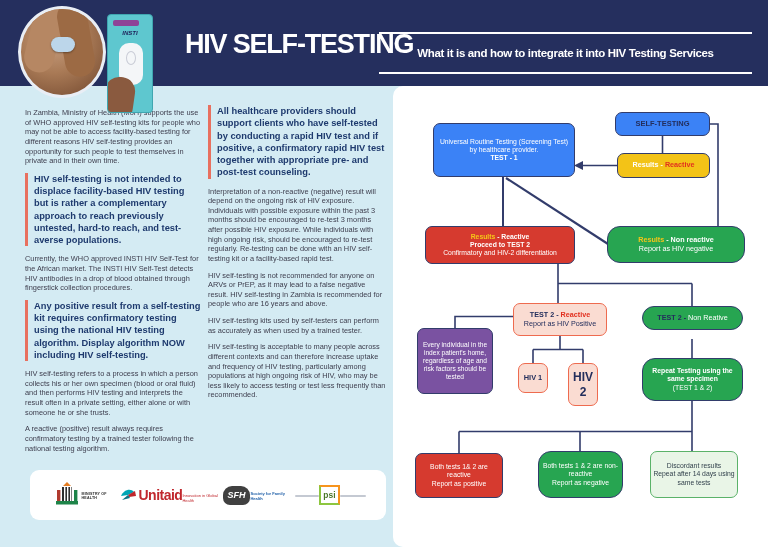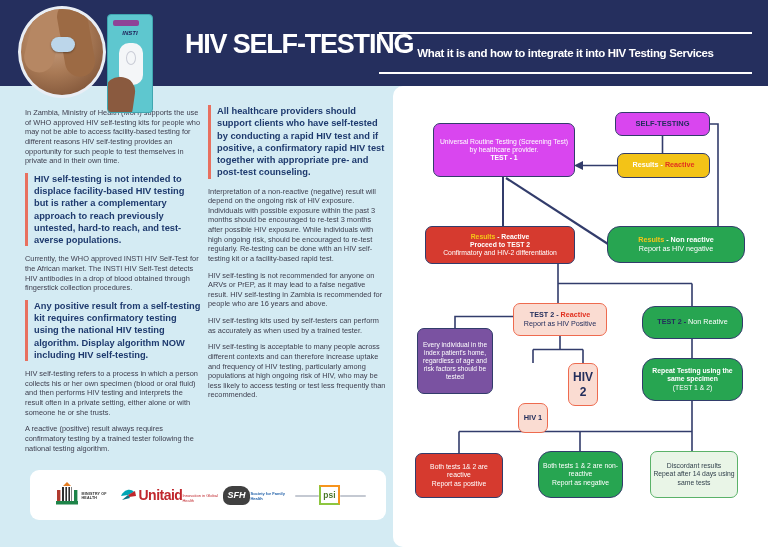--- a/index.html
+++ b/index.html
@@ -53,21 +53,21 @@
   .flow { position:absolute; left:393px; top:86px; width:375px; height:461px; background:#ffffff; border-radius:10px 0 0 10px; z-index:1; }
   .connectors { position:absolute; left:0; top:0; }
   .fbox { position:absolute; display:flex; flex-direction:column; align-items:center; justify-content:center;
     text-align:center; border:1.5px solid #323c6b; border-radius:7px; font-size:6.8px; line-height:1.22; padding:2px; }
   .fbox .line { display:block; }
   .b { font-weight:bold; }
   .w { color:#ffffff; }
   .nv { color:#232e5c; }
   .yl { color:#f5c518; }
   .rd { color:#e2301f; }
-  .bg-orange { background:#d946ef; }
+  .bg-orange { background:#3b82f6; }
   .bg-yellow { background:#f3c317; }
   .bg-red { background:#d63a2f; }
   .bg-green { background:#27a551;border-radius:13px; }
   .bg-purple { background:#7a52a1; }
   .bg-pink { background:#fadcd2; border-color:#ee6b4f; }
   .bg-lgreen { background:#e9f5e7; border-color:#5bb269; color:#33424d; }
 </style>
 </head>
 <body>
 
@@ -195,29 +195,29 @@
     <div class="fbox bg-green" style="left:214px; top:140px; width:138px; height:37px; font-size:7.2px;">
       <span class="line"><span class="yl b">Results</span><span class="w b"> - Non reactive</span></span>
       <span class="line w">Report as HIV negative</span>
     </div>
 
     <div class="fbox bg-pink" style="left:120px; top:217px; width:94px; height:33px; font-size:7.2px;">
       <span class="line"><span class="nv b">TEST 2 - </span><span class="rd b">Reactive</span></span>
       <span class="line nv">Report as HIV Positive</span>
     </div>
 
-    <div class="fbox bg-green" style="left:249px; top:220px; width:101px; height:33px; font-size:7.2px;">
+    <div class="fbox bg-green" style="left:249px; top:220px; width:101px; height:24px; font-size:7.2px;">
       <span class="line"><span class="nv b">TEST 2 - </span><span class="w">Non Reative</span></span>
     </div>
 
     <div class="fbox bg-purple" style="left:24px; top:242px; width:76px; height:66px; font-size:6.6px;">
       <span class="line w">Every individual in the index patient's home, regardless of age and risk factors should be tested</span>
     </div>
 
-    <div class="fbox bg-pink" style="left:125px; top:277px; width:30px; height:30px; font-size:7.4px;margin-top:40px;">
+    <div class="fbox bg-pink" style="left:125px; top:277px; width:30px; height:30px; font-size:7.4px;">
       <span class="nv b">HIV 1</span>
     </div>
     <div class="fbox bg-pink" style="left:175px; top:277px; width:30px; height:43px; font-size:12px;">
       <span class="nv b">HIV 2</span>
     </div>
 
     <div class="fbox bg-green" style="left:249px; top:272px; width:101px; height:43px;">
       <span class="line w b">Repeat Testing using the same specimen</span>
       <span class="line w">(TEST 1 &amp; 2)</span>
     </div>

